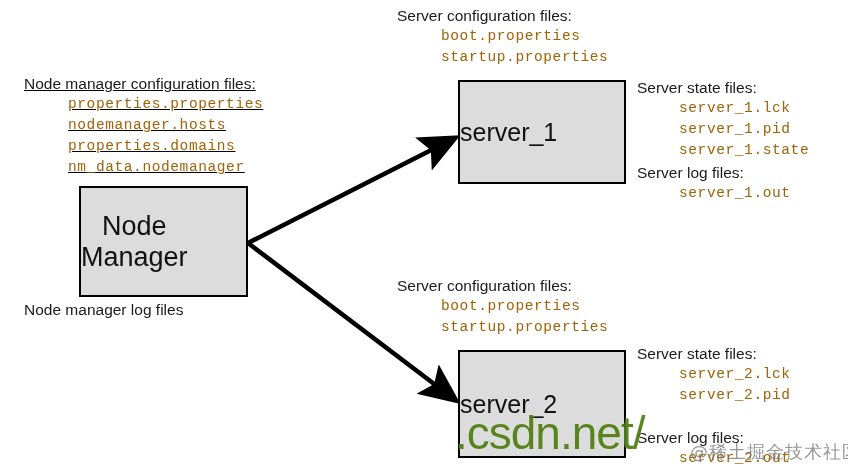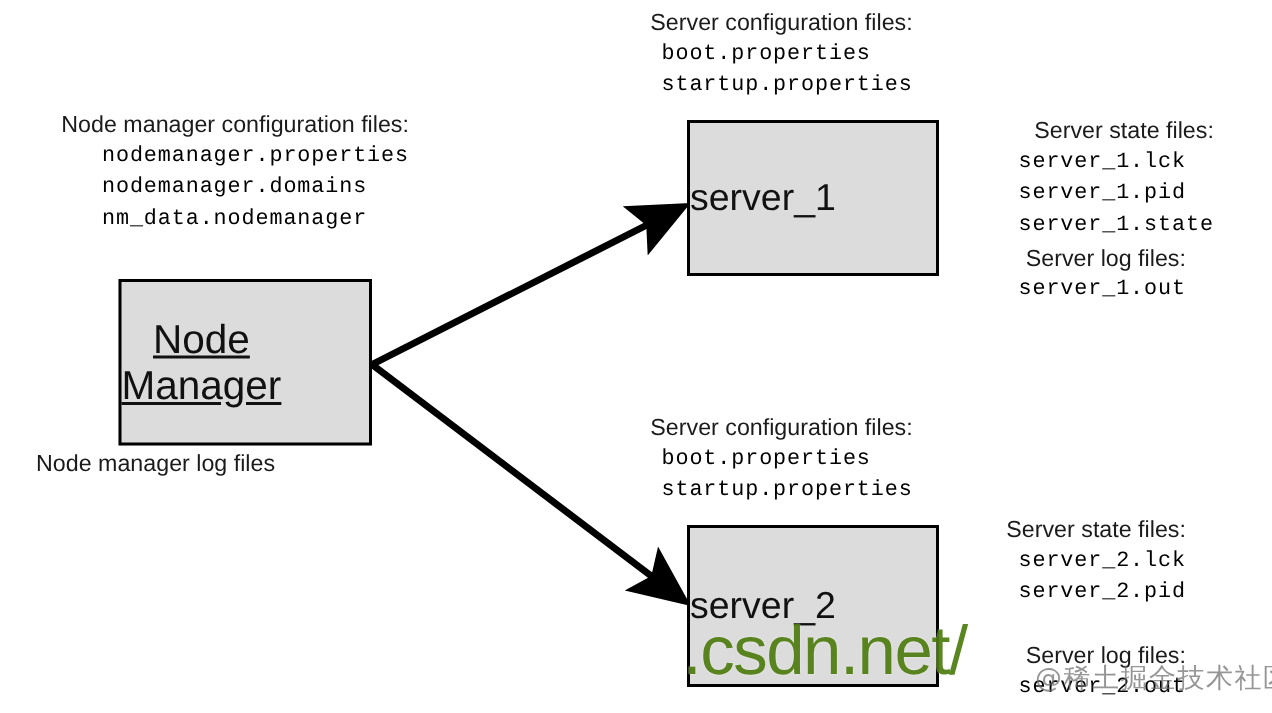--- a/index.html
+++ b/index.html
@@ -19,31 +19,30 @@
 
   
   .group { position: absolute; }
   .heading {
     font-family: "Liberation Sans", sans-serif;
     font-size: 15.5px;
     font-weight: 400;
     color: #1b1b1b;
     line-height: 20px;
     white-space: nowrap;
-    text-align: right;
   }
   .filelist {
     margin: 0;
     padding: 0;
     list-style: none;
   }
   .filelist li {
     font-family: "Liberation Mono", monospace;
     font-size: 14.5px;
-    color: #000000;
+    color: #a16207;
     line-height: 21px;
     letter-spacing: 0.6px;
     white-space: nowrap;
     padding-left: 44px;
   }
   .filelist.indent-sm li { padding-left: 42px; }
 
   
   .node-box {
     position: absolute;
@@ -55,21 +54,21 @@
     justify-content: flex-start;
     text-align: center;
   }
   .node-box .node-label {
     font-family: "Liberation Sans", sans-serif;
     color: #111111;
     line-height: 1.12;
     white-space: pre-line;
   }
   #box-node-manager { left: 79px; top: 186px; width: 169px; height: 111px; }
-  #box-node-manager .node-label { font-size: 27px; text-decoration: underline; }
+  #box-node-manager .node-label { font-size: 27px; }
   #box-server-1 { left: 458px; top: 80px; width: 168px; height: 104px; }
   #box-server-1 .node-label { font-size: 25px; }
   #box-server-2 { left: 458px; top: 350px; width: 168px; height: 108px; }
   #box-server-2 .node-label { font-size: 25px; }
 
   
   #arrows {
     position: absolute;
     left: 0; top: 0;
     width: 848px; height: 475px;
@@ -119,25 +118,26 @@
   </svg>
 
   <div class="group" id="g-server1-config" style="left:397px; top:6px;">
     <div class="heading">Server configuration files:</div>
     <ul class="filelist">
       <li>boot.properties</li>
       <li>startup.properties</li>
     </ul>
   </div>
 
-  <div class="group" id="g-nm-config" style="left:24px; top:74px;">
+  <div class="group" id="g-nm-config" style="left:24px; top:74px;text-decoration:underline;">
     <div class="heading">Node manager configuration files:</div>
     <ul class="filelist">
-      <li>nodemanager.properties</li>
-      <li>nodemanager.domains</li>
+      <li>properties.properties</li>
+      <li>nodemanager.hosts</li>
+      <li>properties.domains</li>
       <li>nm_data.nodemanager</li>
     </ul>
   </div>
 
   <div class="group" id="g-server1-state" style="left:637px; top:78px;">
     <div class="heading">Server state files:</div>
     <ul class="filelist indent-sm">
       <li>server_1.lck</li>
       <li>server_1.pid</li>
       <li>server_1.state</li>

